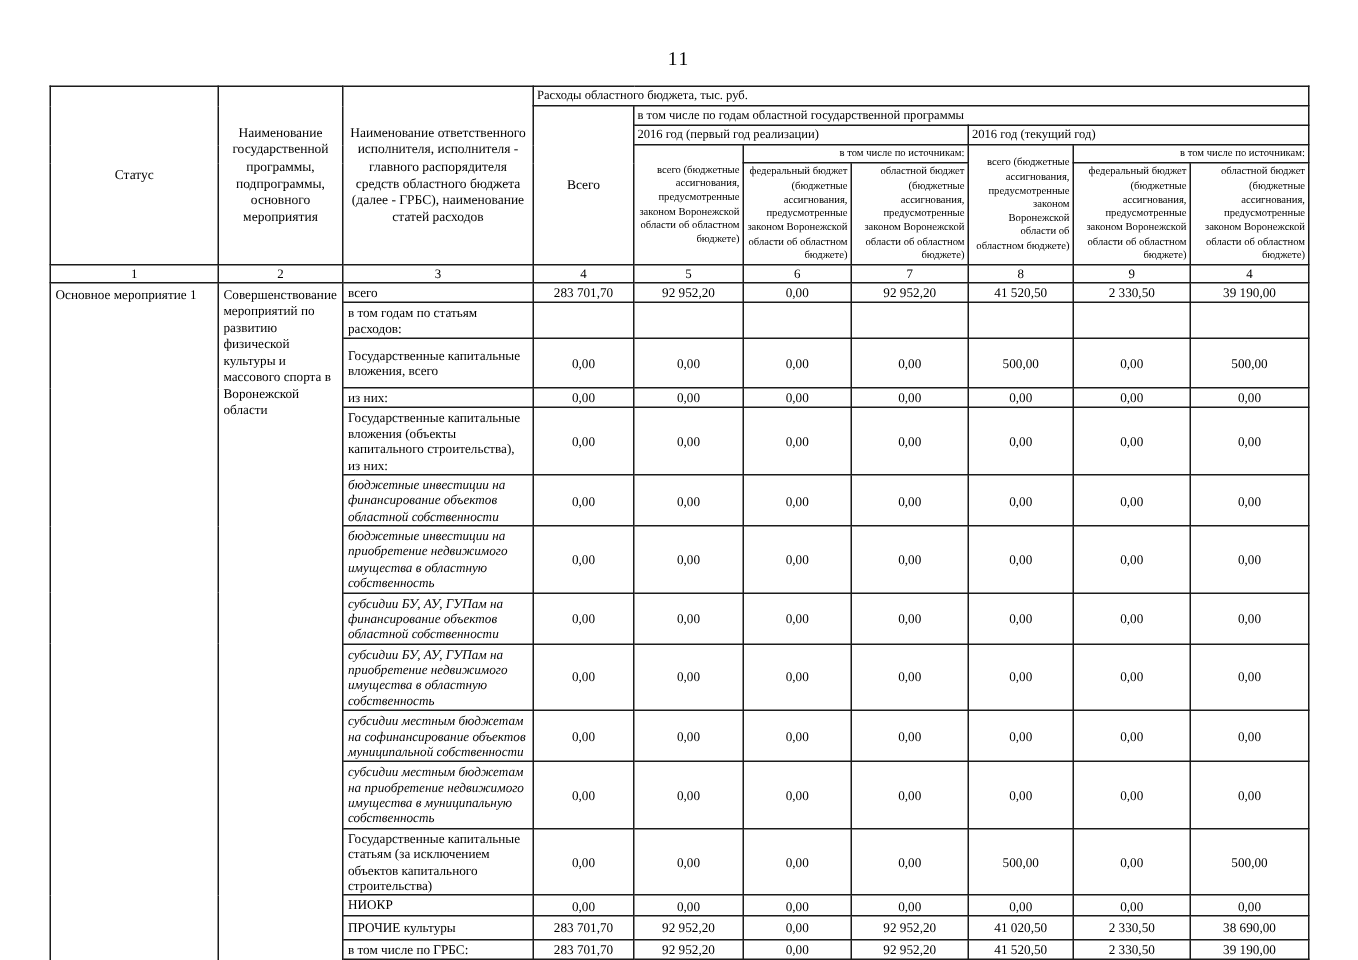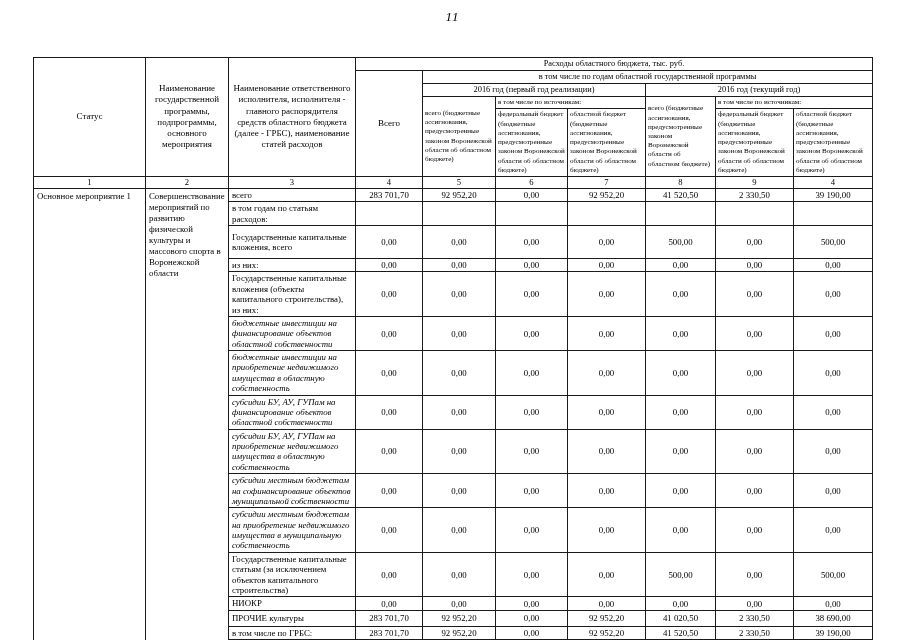--- a/index.html
+++ b/index.html
@@ -5,45 +5,44 @@
   * { box-sizing: border-box; margin: 0; padding: 0; }
   html, body { width: 905px; height: 640px; }
   body {
     position: relative;
     background: #ffffff;
     font-family: "Liberation Serif", "DejaVu Serif", serif;
     color: #000;
   }
   .page-num {
     position: absolute;
-    top: 9px; left: 0;
+    top: 31px; left: 0;
     width: 905px;
     text-align: center;
     font-size: 13px;
     letter-spacing: 1px;
-    font-style: italic;
   }
   table.budget {
     position: absolute;
     left: 33px; top: 57px;
     width: 839px;
     border-collapse: collapse;
     table-layout: fixed;
     border: 1.5px solid #111;
   }
   th, td {
     border: 1px solid #1b1b1b;
     padding: 1px 2px;
     overflow: hidden;
     font-weight: normal;
   }
   
   .h-big   { font-size: 9px;   line-height: 1.25; vertical-align: middle; }
-  .h-mid   { font-size: 8.4px; line-height: 1.2;  text-align: center; vertical-align: middle; }
-  .h-small { font-size: 7.1px; line-height: 1.3;  text-align: left; vertical-align: middle; }
+  .h-mid   { font-size: 8.4px; line-height: 1.2;  text-align: left; vertical-align: middle; }
+  .h-small { font-size: 7.1px; line-height: 1.3;  text-align: right; vertical-align: middle; }
   tr.rA { height: 13px; }
   tr.rB { height: 10px; }
   tr.rC { height: 11px; }
   tr.rD { height: 11px; }
   tr.rN { height: 12px; }
   .colnum { font-size: 8.6px; text-align: center; vertical-align: middle; padding: 0; }
   
   .lbl {
     font-size: 8.8px; line-height: 1.18;
     text-align: left; vertical-align: middle;

